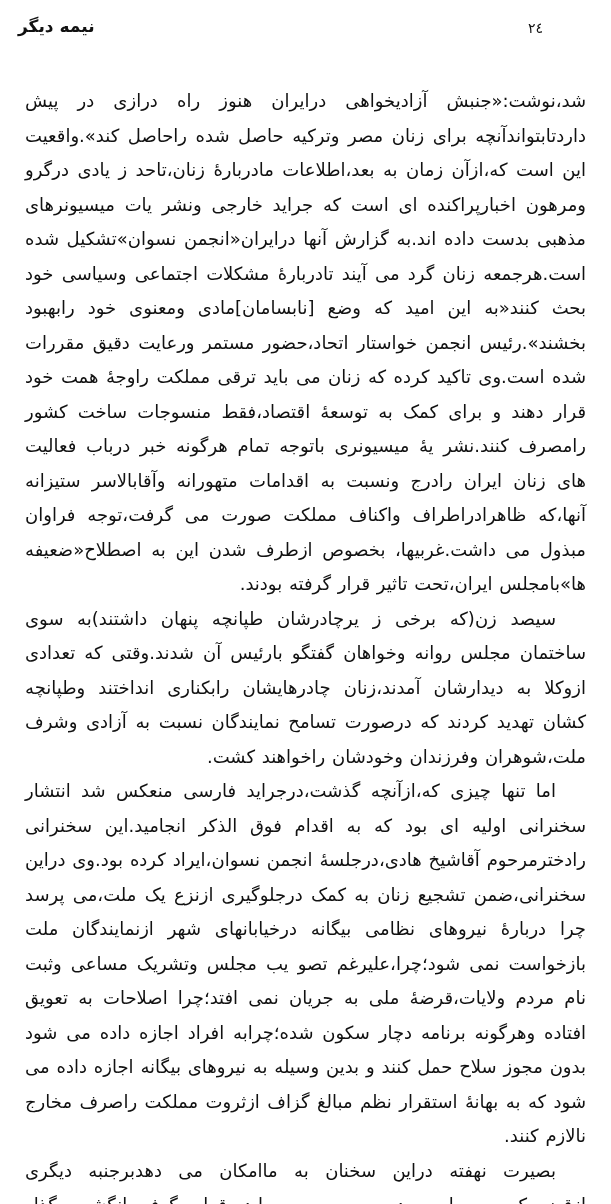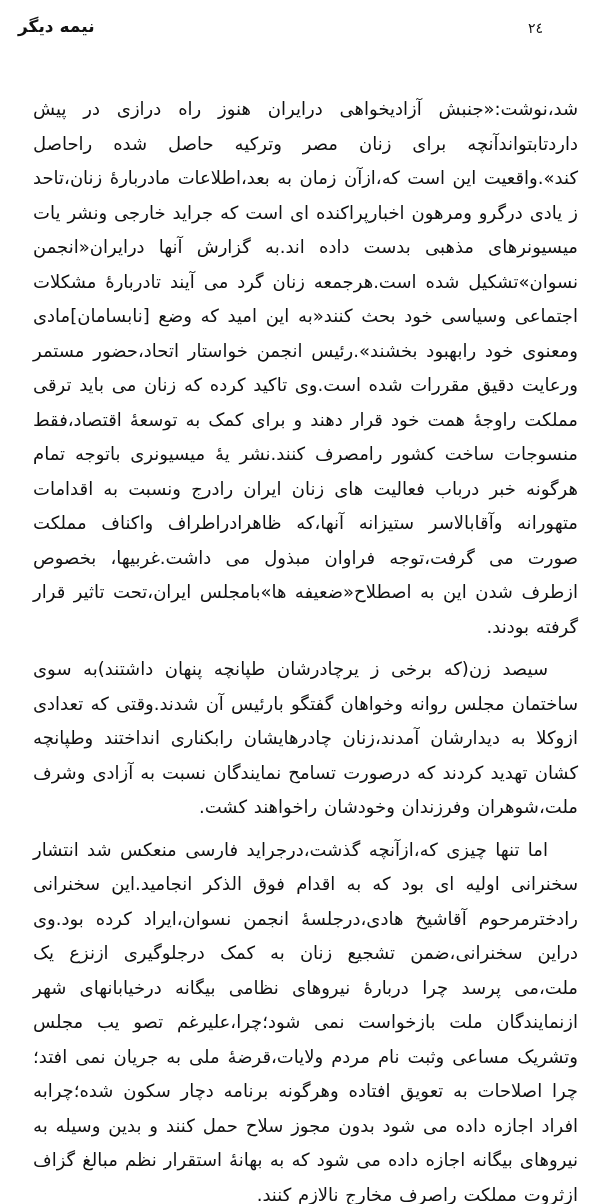--- a/index.html
+++ b/index.html
@@ -44,21 +44,21 @@
   }
   .body-text {
     position: absolute;
     top: 84px;
     right: 25px;
     left: 25px;
     bottom: 0;
     direction: rtl;
   }
   .body-text p {
-    margin: 8px;
+    margin: 0;
     font-size: 18px;
     line-height: 34.5px;
     text-align: justify;
     text-justify: inter-word;
     word-spacing: 1px;
   }
   .body-text p.indent {
     text-indent: 30px;
   }
 </style>

